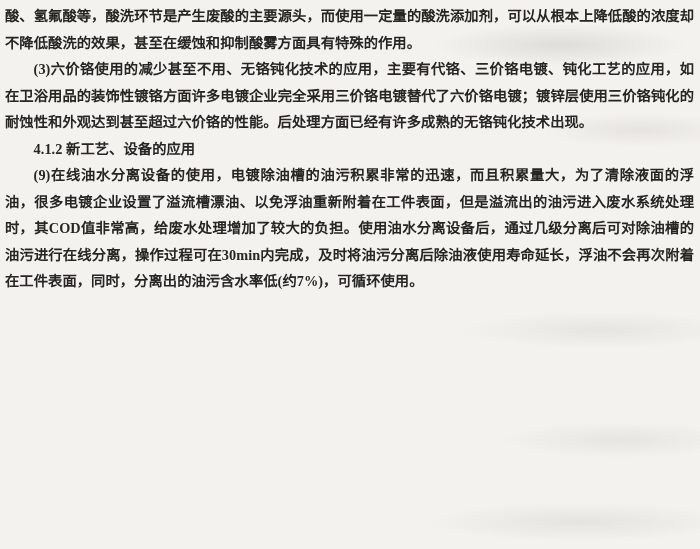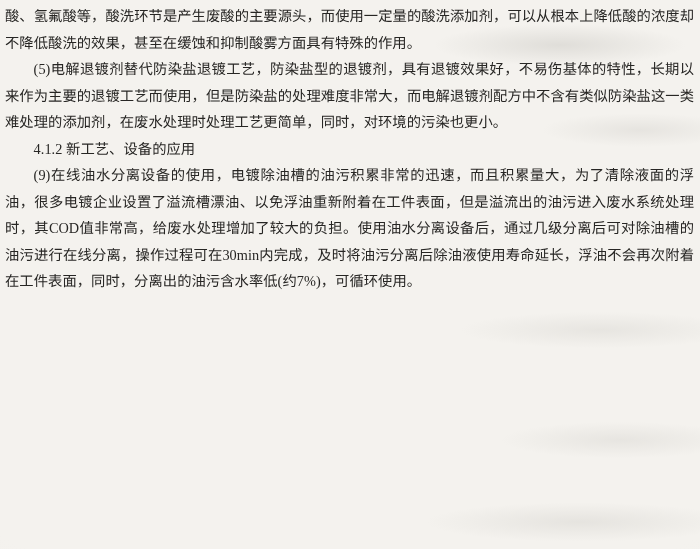--- a/index.html
+++ b/index.html
@@ -20,20 +20,21 @@
     background-color: #f2f0ec;
     font-family: "Liberation Serif", "DejaVu Serif", serif;
   }
   .page {
     position: relative;
     box-sizing: border-box;
     width: 700px;
     height: 549px;
     padding: 3px 6px 0 5px;
     color: #272624;
+    font-weight: bold;
   }
   .page p {
     margin: 0;
     font-size: 14.3px;
     line-height: 26.55px;
     letter-spacing: 0.05px;
     text-align: justify;
     text-justify: inter-character;
     text-indent: 2em;
     word-break: break-all;
@@ -45,20 +46,20 @@
     text-align: left;
   }
 </style>
 </head>
 <body>
 
 <div class="page">
   <p class="continuation">酸、氢氟酸等，酸洗环节是产生废酸的主要源头，而使用一定量的酸洗添加剂，可以从根本上降低酸的浓度却不降低酸洗的效果，甚至在缓蚀和抑制酸雾方面具有特殊的作用。</p>
 
 
+  <p>(3)六价铬使用的减少甚至不用、无铬钝化技术的应用，主要有代铬、三价铬电镀、钝化工艺的应用，如在卫浴用品的装饰性镀铬方面许多电镀企业完全采用三价铬电镀替代了六价铬电镀；镀锌层使用三价铬钝化的耐蚀性和外观达到甚至超过六价铬的性能。后处理方面已经有许多成熟的无铬钝化技术出现。</p>
 
 
-  <p>(5)电解退镀剂替代防染盐退镀工艺，防染盐型的退镀剂，具有退镀效果好，不易伤基体的特性，长期以来作为主要的退镀工艺而使用，但是防染盐的处理难度非常大，而电解退镀剂配方中不含有类似防染盐这一类难处理的添加剂，在废水处理时处理工艺更简单，同时，对环境的污染也更小。</p>
 
   <p class="heading">4.1.2 新工艺、设备的应用</p>
 
   <p>(9)在线油水分离设备的使用，电镀除油槽的油污积累非常的迅速，而且积累量大，为了清除液面的浮油，很多电镀企业设置了溢流槽漂油、以免浮油重新附着在工件表面，但是溢流出的油污进入废水系统处理时，其COD值非常高，给废水处理增加了较大的负担。使用油水分离设备后，通过几级分离后可对除油槽的油污进行在线分离，操作过程可在30min内完成，及时将油污分离后除油液使用寿命延长，浮油不会再次附着在工件表面，同时，分离出的油污含水率低(约7%)，可循环使用。</p>
 </div>
 
 </body></html>

